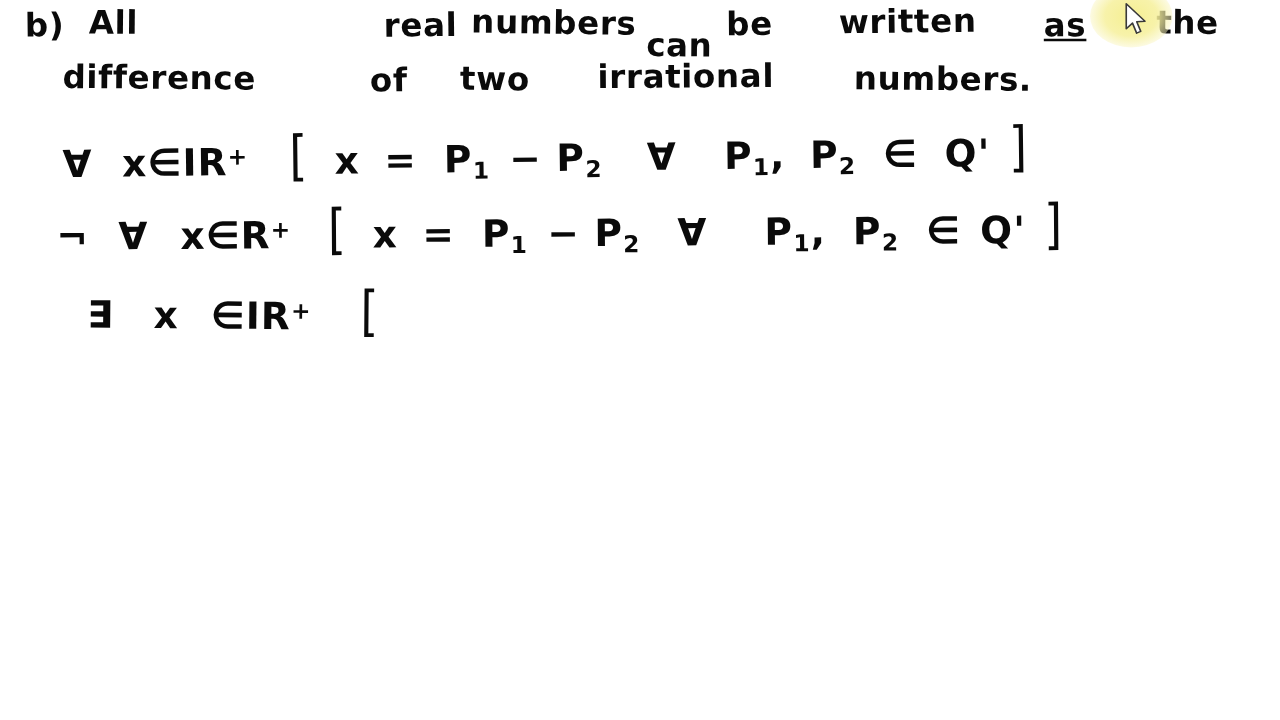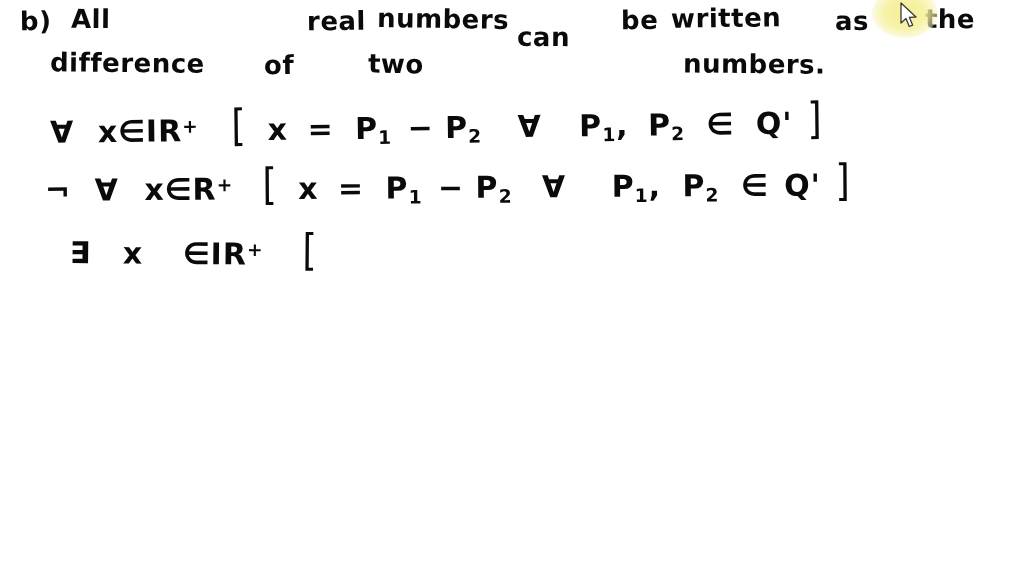--- a/index.html
+++ b/index.html
@@ -41,21 +41,21 @@
     font-size: 30px;
     letter-spacing: 1px;
   }
   .math .tok { display: inline-block; }
 
   
   .r1 { transform: rotate(-0.7deg); }
   .r2 { transform: rotate(0.5deg); }
   .r3 { transform: rotate(-0.4deg); }
   .r4 { transform: rotate(0.8deg); }
-  .r5 { transform: rotate(-0.3deg); }
+  .r5 { transform: rotate(-0.3deg); text-decoration: underline; }
 
   .sub {
     font-size: 0.62em;
     vertical-align: -0.28em;
     font-weight: 700;
   }
   .sup {
     font-size: 0.62em;
     vertical-align: 0.45em;
     font-weight: 700;
@@ -97,28 +97,29 @@
 </head>
 <body>
 
 <div id="page">
 
   <div class="hand prose L1 r1" style="left:20px;">b)</div>
   <div class="hand prose L1 r2" style="left:71px; top:4px;">All</div>
   <div class="hand prose L1 r1" style="left:307px; top:6px;">real</div>
   <div class="hand prose L1 r4" style="left:377px; top:4px;">numbers</div>
   <div class="hand prose L1 r2" style="left:517px; top:22px;">can</div>
-  <div class="hand prose L1 r3" style="left:621px; top:5px;">be</div>
+  <div class="hand prose L1 r3" style="left:581px; top:5px;">be</div>
   <div class="hand prose L1 r1" style="left:671px; top:3px;">written</div>
   <div class="hand prose L1 r5" style="left:835px; top:6px;">as</div>
   <div class="hand prose L1 r2" style="left:925px; top:4px;">the</div>
 
   <div class="hand prose L2 r2" style="left:50px;">difference</div>
-  <div class="hand prose L2 r1" style="left:264px; top:50px;">of</div>
+  <div class="hand prose L2 r1" style="left:296px; top:50px;">of</div>
   <div class="hand prose L2 r4" style="left:368px; top:49px;text-align:right;">two</div>
+  <div class="hand prose L2 r3" style="left:478px; top:47px;">irrational</div>
   <div class="hand prose L2 r2" style="left:683px; top:49px;">numbers.</div>
 
   <div class="hand math L3 r1" style="left:50px;">
     <span class="tok">∀</span>
     <span class="tok" style="margin-left:12px;">x∈IR</span><span class="sup">+</span>
     <span class="tok brk" style="margin-left:20px;">[</span>
     <span class="tok" style="margin-left:8px;">x</span>
     <span class="tok" style="margin-left:8px;">=</span>
     <span class="tok" style="margin-left:10px;">P</span><span class="sub">1</span>
     <span class="tok" style="margin-left:4px;">−</span>
@@ -145,21 +146,21 @@
     <span class="tok" style="margin-left:34px;">P</span><span class="sub">1</span><span class="tok">,</span>
     <span class="tok" style="margin-left:10px;">P</span><span class="sub">2</span>
     <span class="tok" style="margin-left:10px;">∈</span>
     <span class="tok" style="margin-left:4px;">Q'</span>
     <span class="tok brk" style="margin-left:2px;">]</span>
   </div>
 
   <div class="hand math L5 r2" style="left:70px;">
     <span class="tok">∃</span>
     <span class="tok" style="margin-left:20px;">x</span>
-    <span class="tok" style="margin-left:28px;">∈IR</span><span class="sup">+</span>
+    <span class="tok" style="margin-left:14px;">∈IR</span><span class="sup">+</span>
     <span class="tok brk" style="margin-left:26px;">[</span>
   </div>
 
   <div id="cursor-highlight" style="left: 872px; top: -12px;"></div>
   <div id="mouse-cursor" style="left: 900px; top: 2px;">
     <svg viewBox="0 0 20 28" width="20" height="28" xmlns="http://www.w3.org/2000/svg">
       <polygon points="1,1 1,21 6,16.5 9.3,24.5 12.6,23.1 9.4,15.4 16,15" fill="#ffffff" stroke="#3a3a3a" stroke-width="1.3" stroke-linejoin="round"></polygon>
     </svg>
   </div>
 

